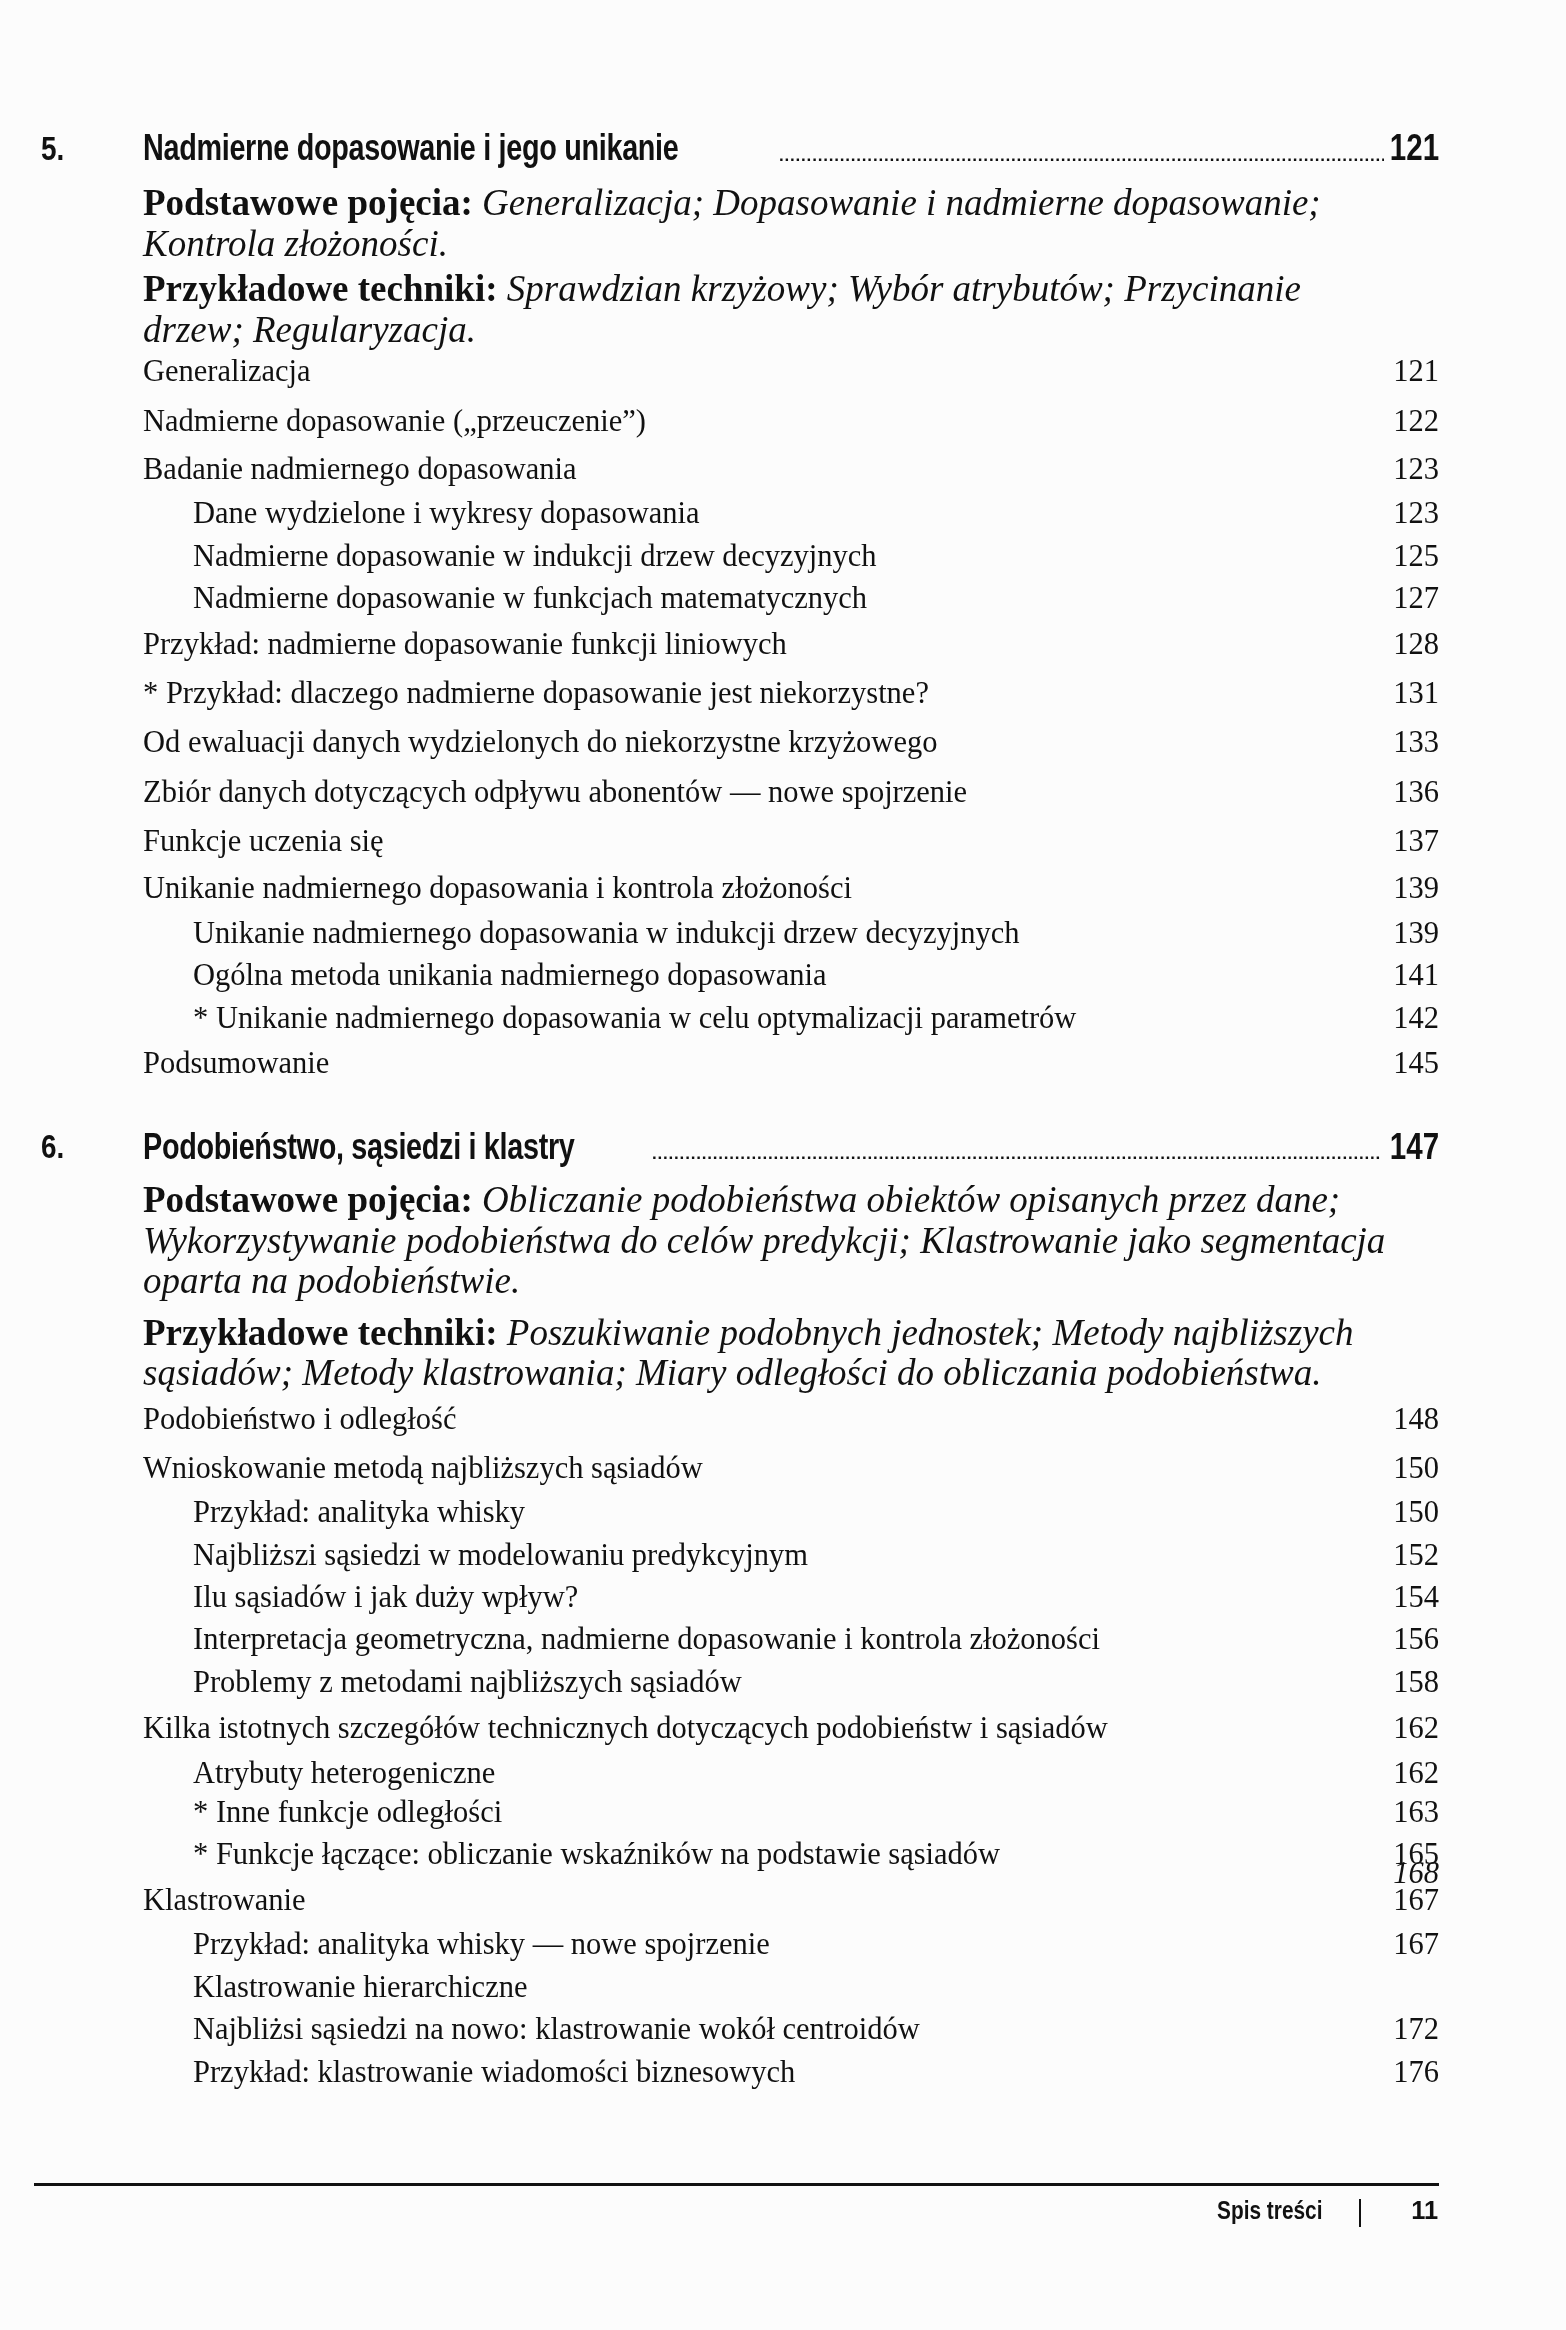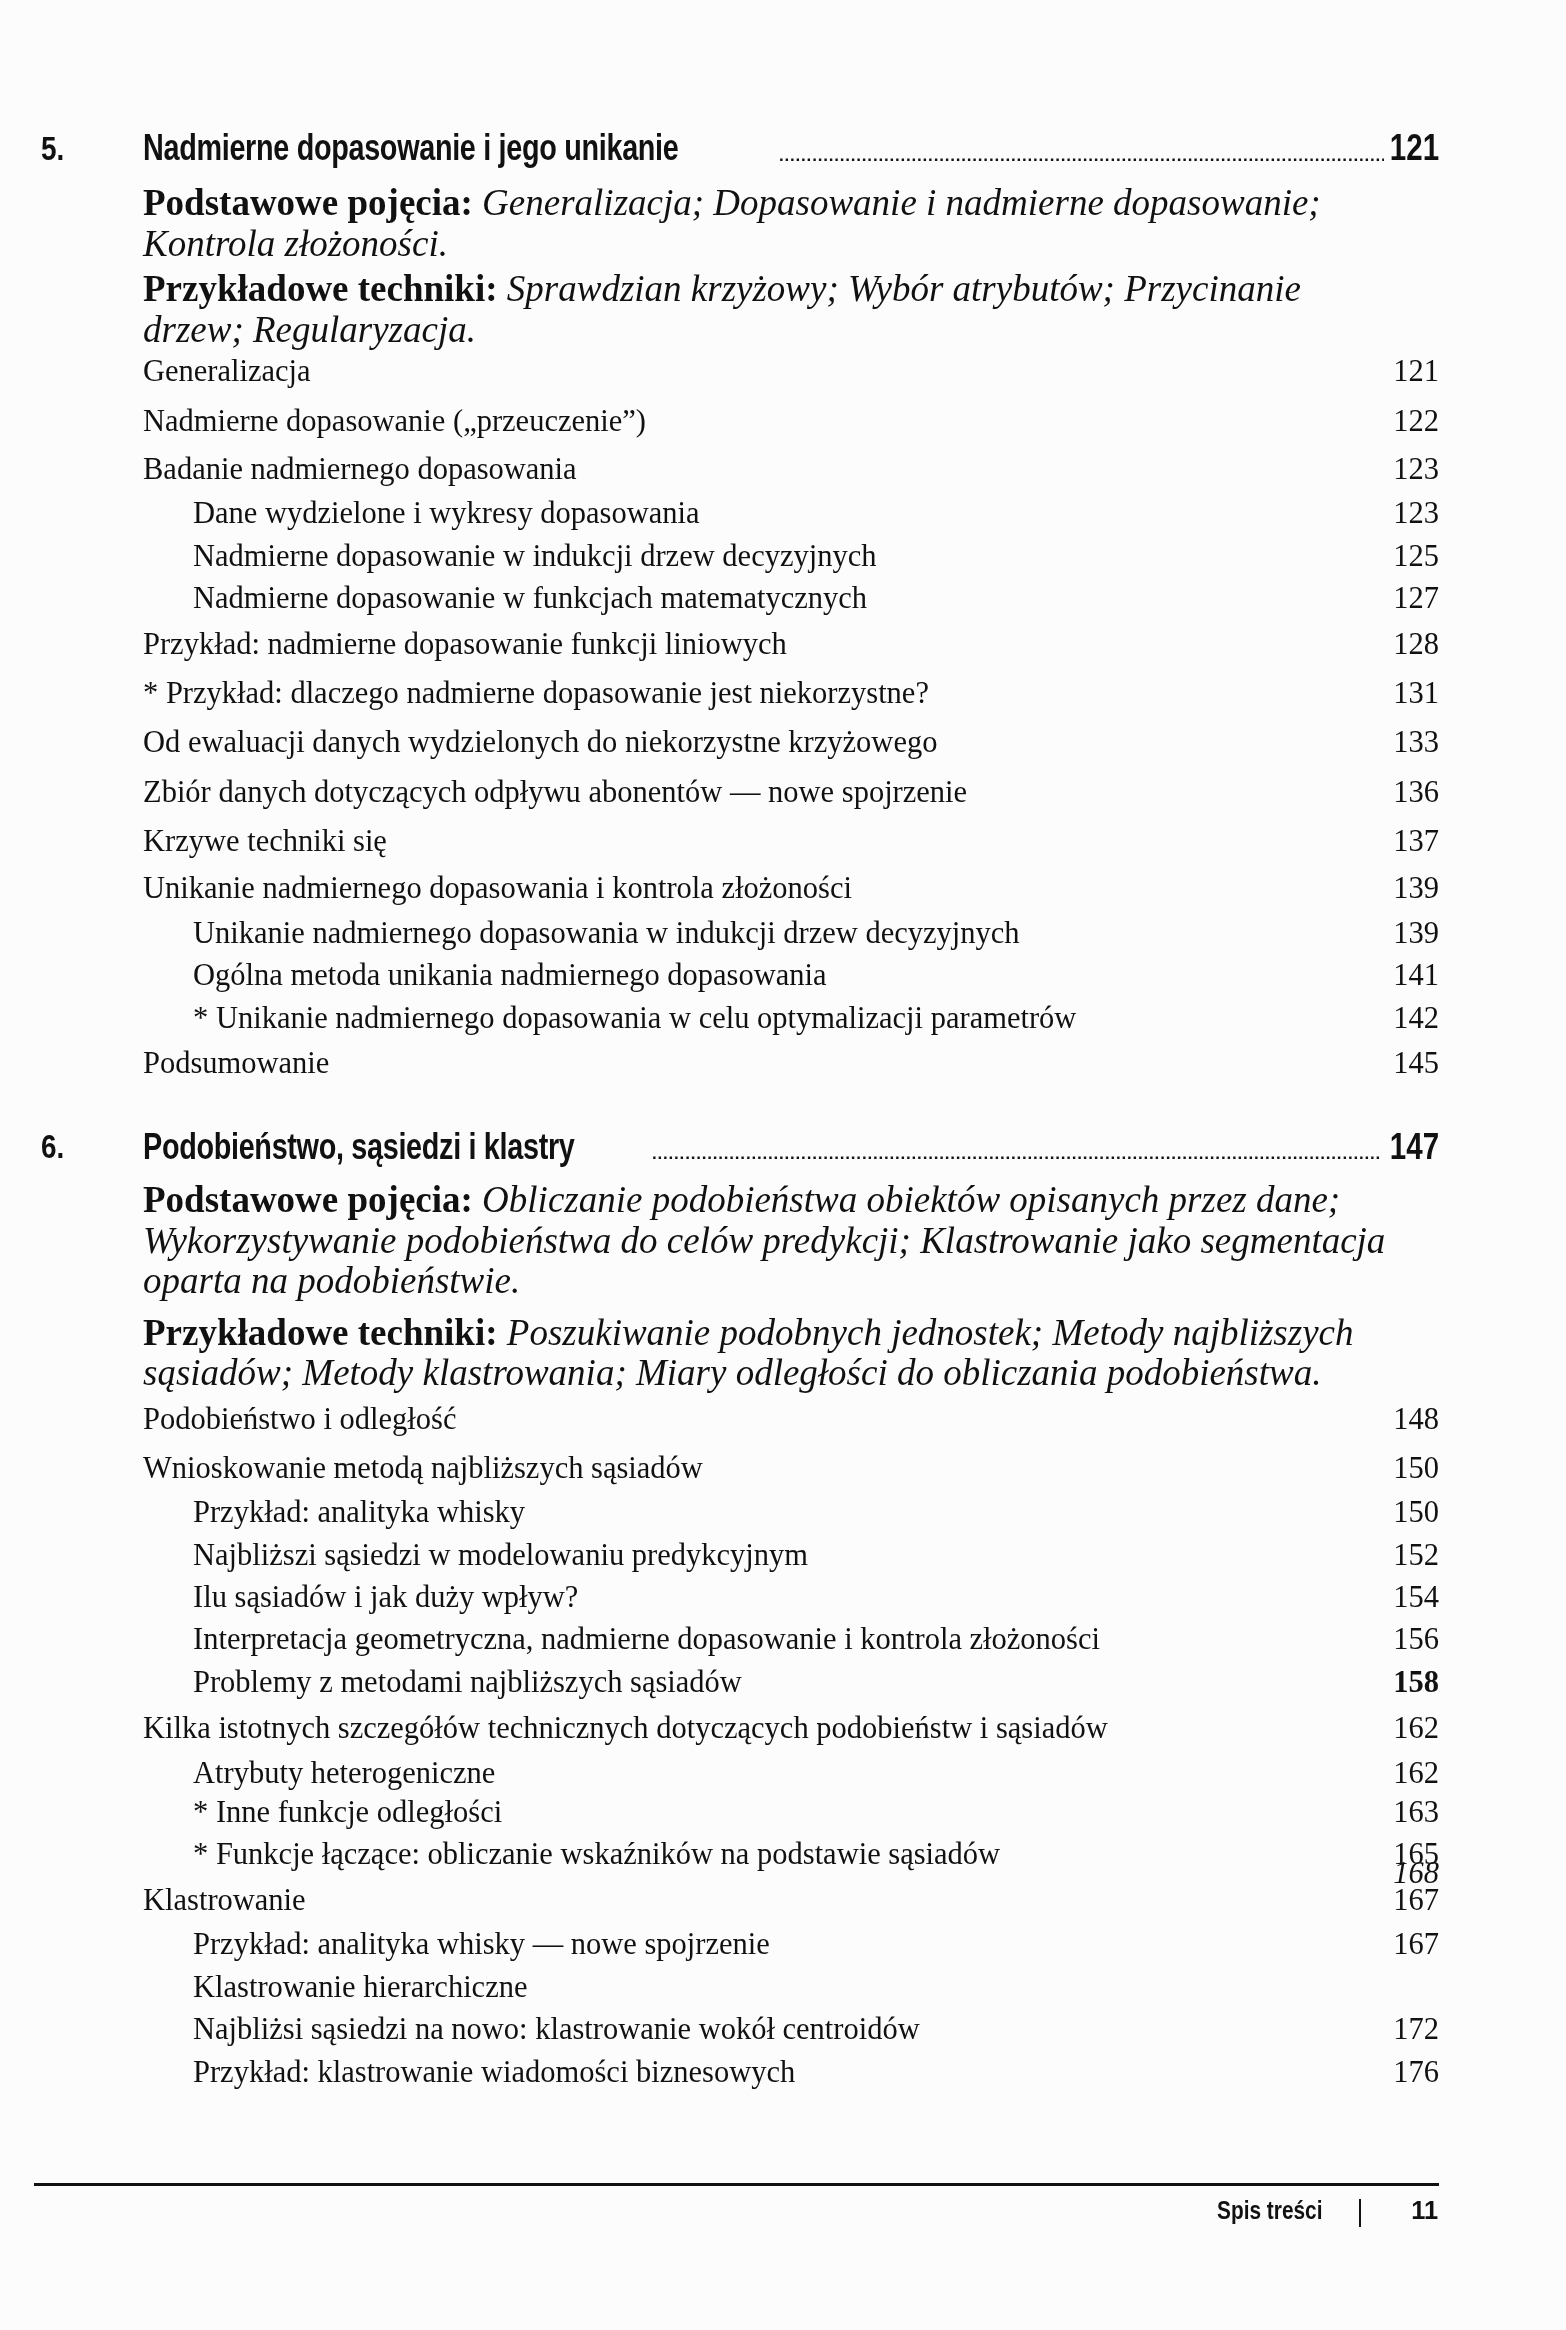--- a/index.html
+++ b/index.html
@@ -69,21 +69,21 @@
     </div>
     <div>
       <div class="abs entry lvl1" style="top: 725px;">Od ewaluacji danych wydzielonych do niekorzystne krzyżowego</div>
       <div class="abs pg" style="top: 725px;">133</div>
     </div>
     <div>
       <div class="abs entry lvl1" style="top: 775px;">Zbiór danych dotyczących odpływu abonentów — nowe spojrzenie</div>
       <div class="abs pg" style="top: 775px;">136</div>
     </div>
     <div>
-      <div class="abs entry lvl1" style="top: 824px;">Krzywe techniki się</div>
+      <div class="abs entry lvl1" style="top: 824px;">Funkcje uczenia się</div>
       <div class="abs pg" style="top: 824px;">137</div>
     </div>
     <div>
       <div class="abs entry lvl1" style="top: 871px;">Unikanie nadmiernego dopasowania i kontrola złożoności</div>
       <div class="abs pg" style="top: 871px;">139</div>
     </div>
     <div>
       <div class="abs entry lvl2" style="top: 916px;">Unikanie nadmiernego dopasowania w indukcji drzew decyzyjnych</div>
       <div class="abs pg" style="top: 916px;">139</div>
     </div>
@@ -132,21 +132,21 @@
     <div>
       <div class="abs entry lvl2" style="top: 1580px;">Ilu sąsiadów i jak duży wpływ?</div>
       <div class="abs pg" style="top: 1580px;">154</div>
     </div>
     <div>
       <div class="abs entry lvl2" style="top: 1622px;">Interpretacja geometryczna, nadmierne dopasowanie i kontrola złożoności</div>
       <div class="abs pg" style="top: 1622px;">156</div>
     </div>
     <div>
       <div class="abs entry lvl2" style="top: 1665px;">Problemy z metodami najbliższych sąsiadów</div>
-      <div class="abs pg" style="top: 1665px; font-weight: bold;">158</div>
+      <div class="abs pg" style="top: 1665px;">158</div>
     </div>
     <div>
       <div class="abs entry lvl1" style="top: 1711px;">Kilka istotnych szczegółów technicznych dotyczących podobieństw i sąsiadów</div>
       <div class="abs pg" style="top: 1711px;">162</div>
     </div>
     <div>
       <div class="abs entry lvl2" style="top: 1756px;">Atrybuty heterogeniczne</div>
       <div class="abs pg" style="top: 1756px;">162</div>
     </div>
     <div>

